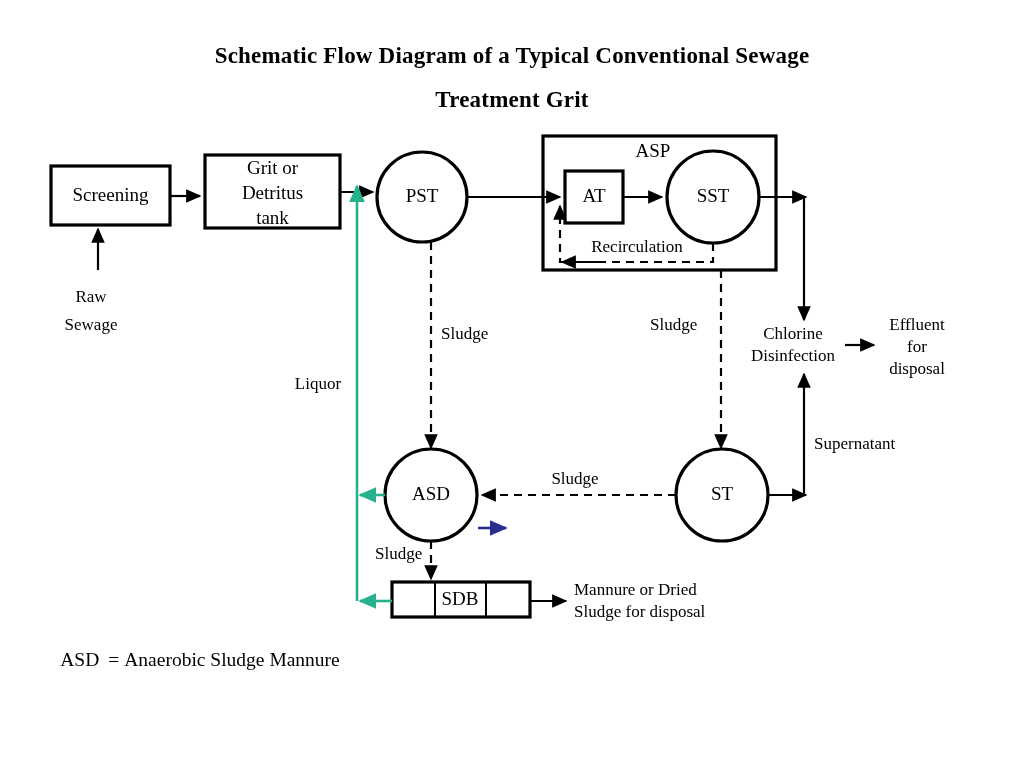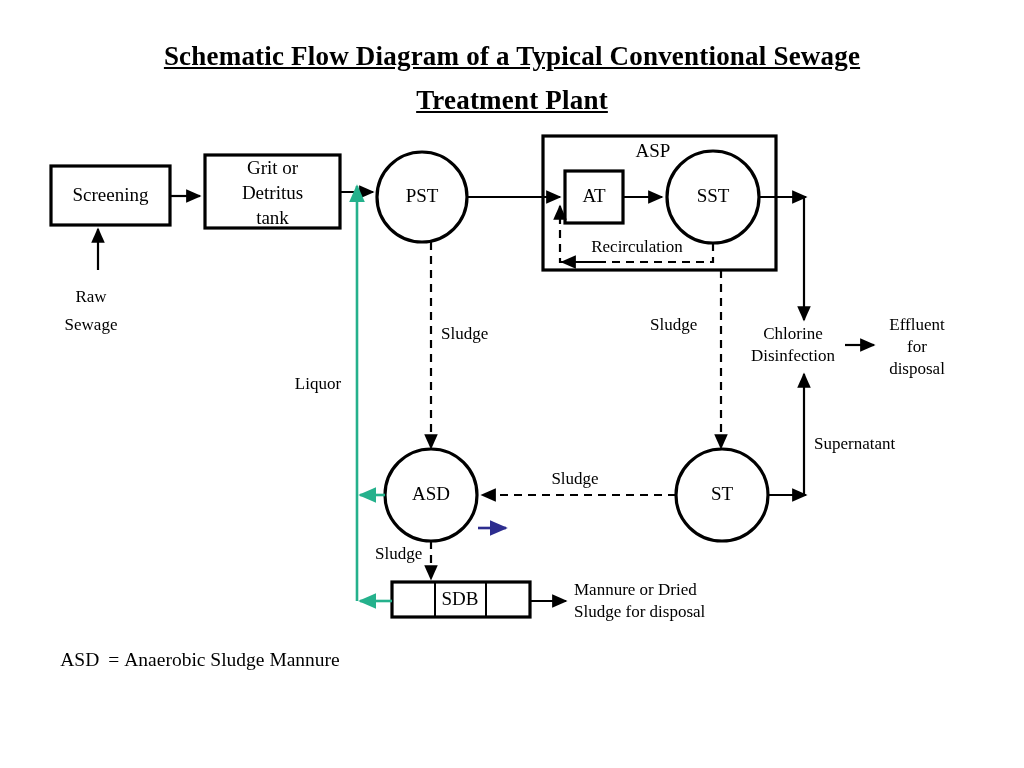--- a/index.html
+++ b/index.html
@@ -22,25 +22,24 @@
     background: #ffffff;
   }
   #title {
     position: absolute;
     left: 0;
     top: 34px;
     width: 1024px;
     text-align: center;
     font-family: "Liberation Serif", "DejaVu Serif", serif;
     font-weight: bold;
-    font-size: 27px;
+    font-size: 23px;
     line-height: 44px;
     letter-spacing: 0.2px;
     color: #000000;
-    text-decoration: underline;
   }
   #title .line2 { display: block; }
   svg#diagram {
     position: absolute;
     left: 0;
     top: 0;
     width: 1024px;
     height: 768px;
   }
   .shape-stroke {
@@ -108,21 +107,21 @@
     width: 16px;
   }
 </style>
 </head>
 <body>
 
 <div id="page">
 
   <div id="title">
     <span>Schematic Flow  Diagram of a Typical Conventional Sewage</span>
-    <span class="line2">Treatment Plant</span>
+    <span class="line2">Treatment Grit</span>
   </div>
 
   <svg id="diagram" viewBox="0 0 1024 768">
     <defs>
       <marker id="arrow-black" viewBox="0 0 10 10" refX="9" refY="5" markerWidth="7" markerHeight="7" orient="auto-start-reverse">
         <path d="M 0 0.6 L 10 5 L 0 9.4 z" fill="#000000"></path>
       </marker>
       <marker id="arrow-green" viewBox="0 0 10 10" refX="9" refY="5" markerWidth="7" markerHeight="7" orient="auto-start-reverse">
         <path d="M 0 0.6 L 10 5 L 0 9.4 z" fill="#25b18c"></path>
       </marker>

